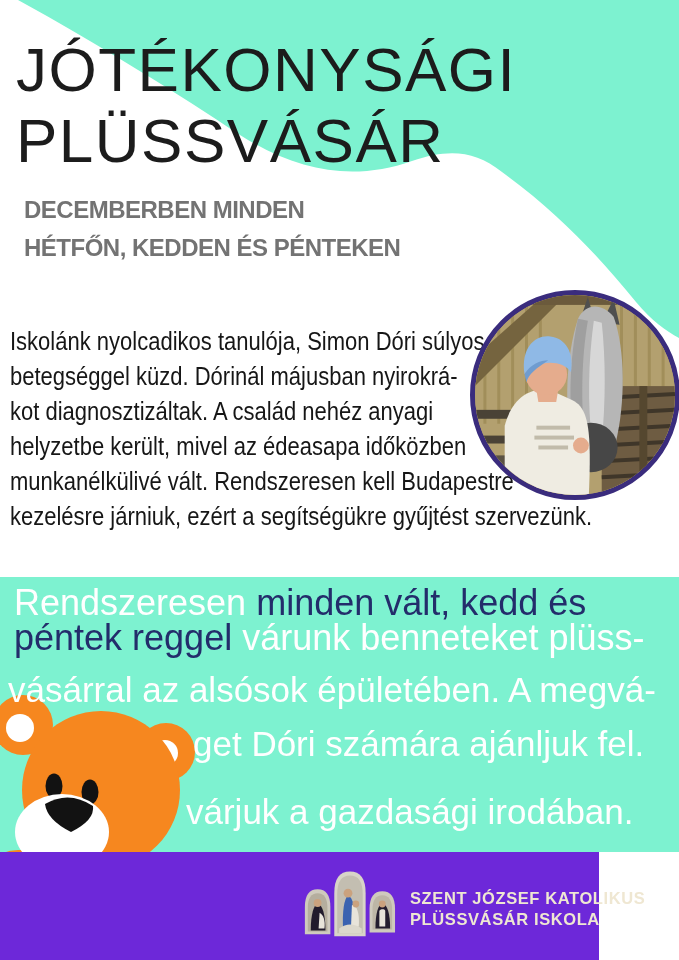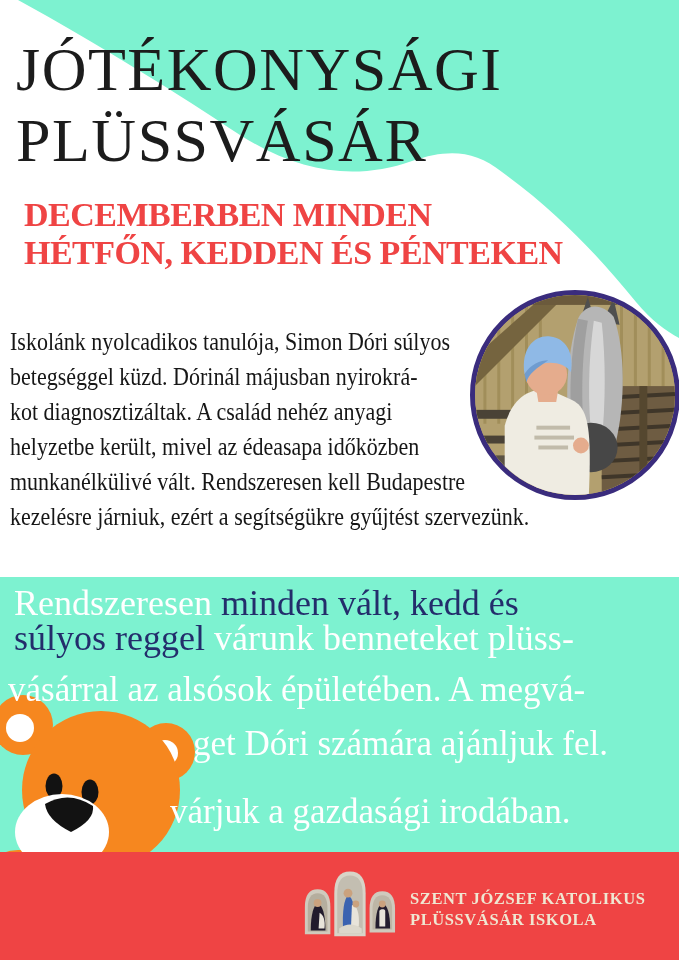--- a/index.html
+++ b/index.html
@@ -1,34 +1,34 @@
 <!DOCTYPE html>
 <html><head>
 <meta charset="utf-8">
 <style>
   html,body { margin:0; padding:0; background:#888; }
   .poster {
     position:relative; width:679px; height:960px; margin:0 auto;
     background:#ffffff; overflow:hidden;
-    font-family:Liberation Serif, serif; color:#1c1c1c;
+    font-family:Liberation Sans, sans-serif; color:#1c1c1c;
   }
   svg { display:block; }
 
   
   .top-bg { position:absolute; left:0; top:0; width:679px; height:580px; }
 
   
   .title-line { position:absolute; left:16px; white-space:nowrap;
     font-size:62px; letter-spacing:1.5px; font-weight:normal; color:#1c1c1c; }
   .title-line.l1 { top:34px; }
   .title-line.l2 { top:105px; }
 
   
   .subtitle-line { position:absolute; left:24px; white-space:nowrap;
-    font-size:34px; font-weight:bold; letter-spacing:-0.5px; color:#ef4444; }
+    font-size:24px; font-weight:bold; letter-spacing:-0.5px; color:#737373; }
   .subtitle-line.l1 { top:196px; }
   .subtitle-line.l2 { top:234px; }
 
   
   .intro { position:absolute; left:10px; top:324px;
     transform:scaleX(0.88); transform-origin:0 0; }
   .intro-line { white-space:nowrap; font-size:25px; line-height:35px; color:#161616; }
 
   
   .photo { position:absolute; left:470px; top:290px; width:210px; height:210px;
@@ -42,25 +42,25 @@
     pointer-events:none; }
   .tl { position:absolute; white-space:nowrap; font-size:35px; }
   .tl .tw, .tl.tw { color:#ffffff; }
   .tl .tn, .tl.tn { color:#232d6b; }
   .tl1 { left:14px; top:5px;  font-size:36px; }
   .tl2 { left:14px; top:40px; font-size:36px; }
   .tl3 { left:8px;   top:93px; }
   .tl4 { left:58px;  top:112px; }
   .tl5 { left:193px; top:147px; }
   .tl6 { left:178px; top:181px; }
-  .tl7 { left:170px; top:215px; }
-
-  
-  .purple-band { position:absolute; left:0; top:852px; width:679px; height:108px;
-    background:#ef4444; }
+  .tl7 { left:186px; top:215px; }
+
+  
+  .purple-band { position:absolute; left:0; top:852px; width:567px; height:108px;
+    background:#6d28d9;padding-left:32px; }
   .logo { position:absolute; left:299px; top:15px; width:98px; height:70px; }
   .school-name { position:absolute; left:410px; top:36px; color:#efe7d2;
     font-size:16.5px; font-weight:bold; letter-spacing:0.6px; line-height:21px;
     white-space:nowrap; }
 
   
   .bear { position:absolute; left:-2px; top:676px; width:200px; height:284px; }
 </style>
 </head>
 <body>
@@ -175,21 +175,21 @@
       <ellipse cx="20" cy="264" rx="23" ry="19"></ellipse>
       <circle cx="84" cy="241" r="7.5"></circle>
         <circle cx="104" cy="234" r="8"></circle>
         <circle cx="124" cy="241" r="7.5"></circle>
       <ellipse cx="104" cy="265" rx="25" ry="20"></ellipse>
     </g>
   </svg>
 
   <div class="announce">
     <div class="tl tl1"><span class="tw">Rendszeresen </span><span class="tn">minden vált, kedd és</span></div>
-    <div class="tl tl2"><span class="tn">súlyos reggel </span><span class="tw">várunk benneteket plüss-</span></div>
+    <div class="tl tl2"><span class="tn">péntek reggel </span><span class="tw">várunk benneteket plüss-</span></div>
     <div class="tl tl3 tw">vásárral az alsósok épületében. A megvá-</div>
     <div class="tl tl5 tw">get Dóri számára ajánljuk fel.</div>
     <div class="tl tl7 tw">várjuk a gazdasági irodában.</div>
   </div>
 
   <div class="purple-band">
     <svg class="logo" viewBox="0 0 100 70">
 
       <path d="M6 68 L6 40 Q6 22 19 22 Q32 22 32 40 L32 68 Z" fill="#cfcabd"></path>
       <path d="M9 65 L9 41 Q9 26 19 26 Q29 26 29 41 L29 65 Z" fill="#b5ae9e"></path>

